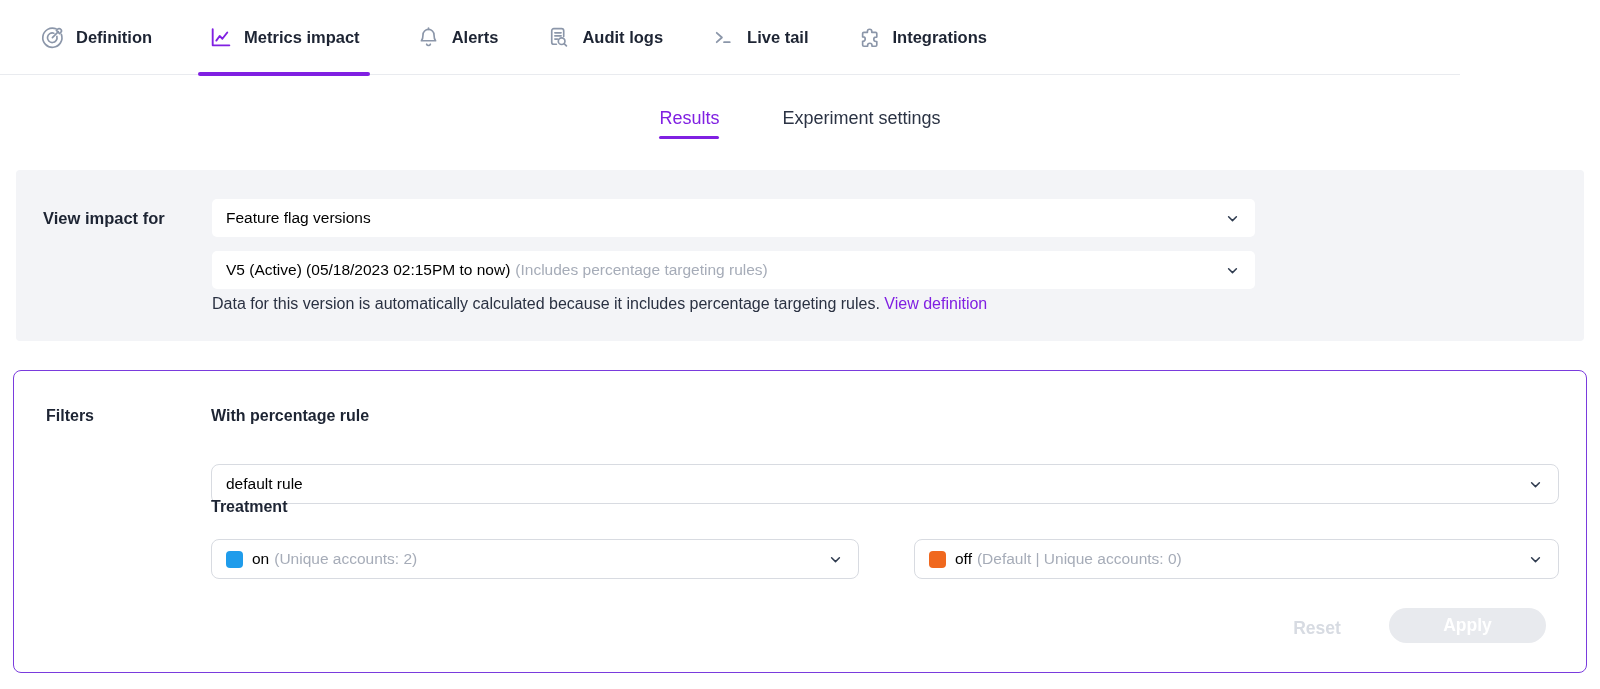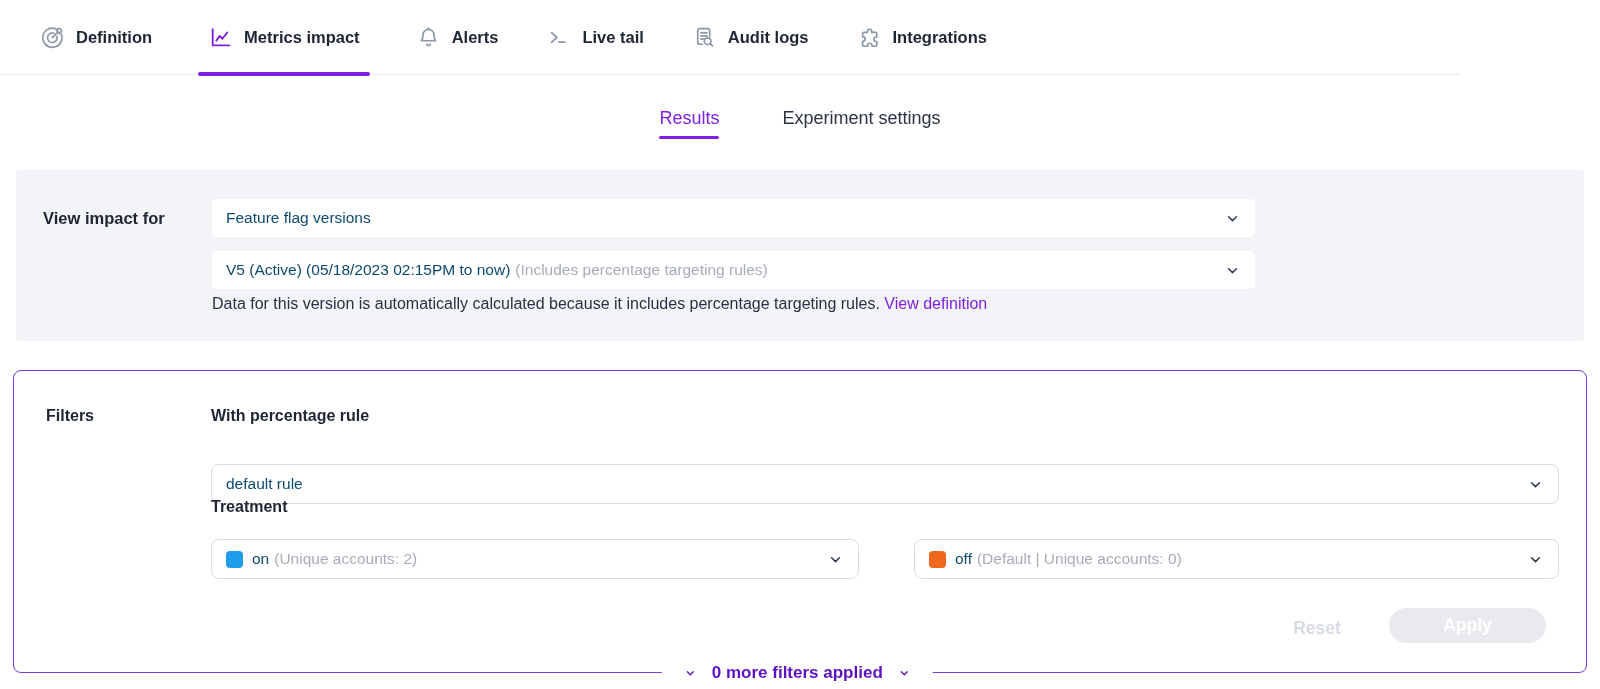--- a/index.html
+++ b/index.html
@@ -27,21 +27,21 @@
   .subtab.active .underline { position:absolute; left:0; right:0; bottom:4px; height:3px;
     background:#8020e2; border-radius:2px; }
 
   
   .impact-panel { position:absolute; left:16px; top:170px; width:1568px; height:171px;
     background:#f3f4f7; border-radius:4px; }
   .impact-label { position:absolute; left:27px; top:39px; font-size:16.5px; font-weight:700; color:#1d2433; }
   .dd { position:absolute; background:#fff; display:flex; align-items:center;
     padding:0 14px; cursor:pointer; }
   .dd .chev { margin-left:auto; display:flex; }
-  .dd-text { font-size:15.5px; color:#0c4a6e; white-space:nowrap; }
+  .dd-text { font-size:15.5px; color:#000000; white-space:nowrap; }
   .dd-note { font-size:15.5px; color:#a6acb8; white-space:nowrap; margin-left:5px; }
   .imp-dd { left:196px; width:1043px; height:38px; border-radius:5px; }
   .imp-dd1 { top:29px; }
   .imp-dd2 { top:81px; }
   .helper { position:absolute; left:196px; top:125px; font-size:16px; color:#2a3142; }
   .helper a { color:#8020e2; text-decoration:none; cursor:pointer; }
 
   
   .filters-panel { position:absolute; left:13px; top:370px; width:1574px; height:303px;
     background:#fff; border:1px solid #7a3bdd; border-radius:8px; }
@@ -104,38 +104,38 @@
           <path d="M12 4.2 a5.3 5.3 0 0 1 5.3 5.3 c0 2.9 0.7 4.5 1.5 5.6 H5.2 c0.8 -1.1 1.5 -2.7 1.5 -5.6 A5.3 5.3 0 0 1 12 4.2 z"></path>
           <path d="M12 2.9 v1.3"></path>
           <path d="M10.2 18.4 a1.9 1.9 0 0 0 3.6 0"></path>
         </svg>
       </span>
       <span>Alerts</span>
     </div>
 
     <div class="nav-item">
       <span class="nicon">
-        <svg width="25" height="25" viewBox="0 0 24 24" fill="none" stroke="#8b96a9" stroke-width="1.7" stroke-linecap="round" stroke-linejoin="round">
-          <path d="M5.5 7.5 L10.5 12 L5.5 16.5"></path>
-          <path d="M12.5 16.5 H18"></path>
-        </svg>
-      </span>
-      <span>Live tail</span>
-    </div>
-
-    <div class="nav-item">
-      <span class="nicon">
         <svg width="25" height="25" viewBox="0 0 24 24" fill="none" stroke="#8b96a9" stroke-width="1.6" stroke-linecap="round" stroke-linejoin="round">
           <path d="M17 11 V5.5 A2 2 0 0 0 15 3.5 H7.5 A2 2 0 0 0 5.5 5.5 V16.5 A2 2 0 0 0 7.5 18.5 H10"></path>
           <path d="M8.5 7.5 h6 M8.5 10.5 h6 M8.5 13.5 h2.5"></path>
           <circle cx="15" cy="15.5" r="3.2"></circle>
           <path d="M17.4 17.9 L19.6 20.1"></path>
         </svg>
       </span>
       <span>Audit logs</span>
+    </div>
+
+    <div class="nav-item">
+      <span class="nicon">
+        <svg width="25" height="25" viewBox="0 0 24 24" fill="none" stroke="#8b96a9" stroke-width="1.7" stroke-linecap="round" stroke-linejoin="round">
+          <path d="M5.5 7.5 L10.5 12 L5.5 16.5"></path>
+          <path d="M12.5 16.5 H18"></path>
+        </svg>
+      </span>
+      <span>Live tail</span>
     </div>
 
     <div class="nav-item">
       <span class="nicon">
         <svg width="25" height="25" viewBox="0 0 24 24" fill="none" stroke="#8b96a9" stroke-width="1.6" stroke-linecap="round" stroke-linejoin="round">
           <path d="M10 6.2 a2.1 2.1 0 1 1 4.2 0 V7 h3.6 c0.7 0 1.2 0.5 1.2 1.2 v3.4 h-0.8 a2.1 2.1 0 1 0 0 4.2 h0.8 v3.4 c0 0.7 -0.5 1.2 -1.2 1.2 h-3.4 v-0.8 a2.1 2.1 0 1 0 -4.2 0 v0.8 H6.6 c-0.7 0 -1.2 -0.5 -1.2 -1.2 v-3.6 h0.4 a2.1 2.1 0 1 0 0 -4.2 H5.4 V8.2 c0 -0.7 0.5 -1.2 1.2 -1.2 H10 z"></path>
         </svg>
       </span>
       <span>Integrations</span>
     </div>
@@ -210,28 +210,15 @@
       <span class="chev">
         <svg width="17" height="17" viewBox="0 0 24 24" fill="none" stroke="#2f3b4f" stroke-width="2.1" stroke-linecap="round" stroke-linejoin="round">
             <path d="M6.5 9.5 L12 15 L17.5 9.5"></path>
           </svg>
       </span>
     </div>
 
     <button class="reset-btn">Reset</button>
     <button class="apply-btn">Apply</button>
 
-    <div class="more-filters">
-      <span>
-        <svg width="13" height="13" viewBox="0 0 24 24" fill="none" stroke="#5e11c4" stroke-width="2.4" stroke-linecap="round" stroke-linejoin="round">
-            <path d="M6.5 9.5 L12 15 L17.5 9.5"></path>
-          </svg>
-      </span>
-      <span class="mf-text">0 more filters applied</span>
-      <span>
-        <svg width="13" height="13" viewBox="0 0 24 24" fill="none" stroke="#5e11c4" stroke-width="2.4" stroke-linecap="round" stroke-linejoin="round">
-            <path d="M6.5 9.5 L12 15 L17.5 9.5"></path>
-          </svg>
-      </span>
-    </div>
   </div>
 
 </div>
 
 </body></html>

